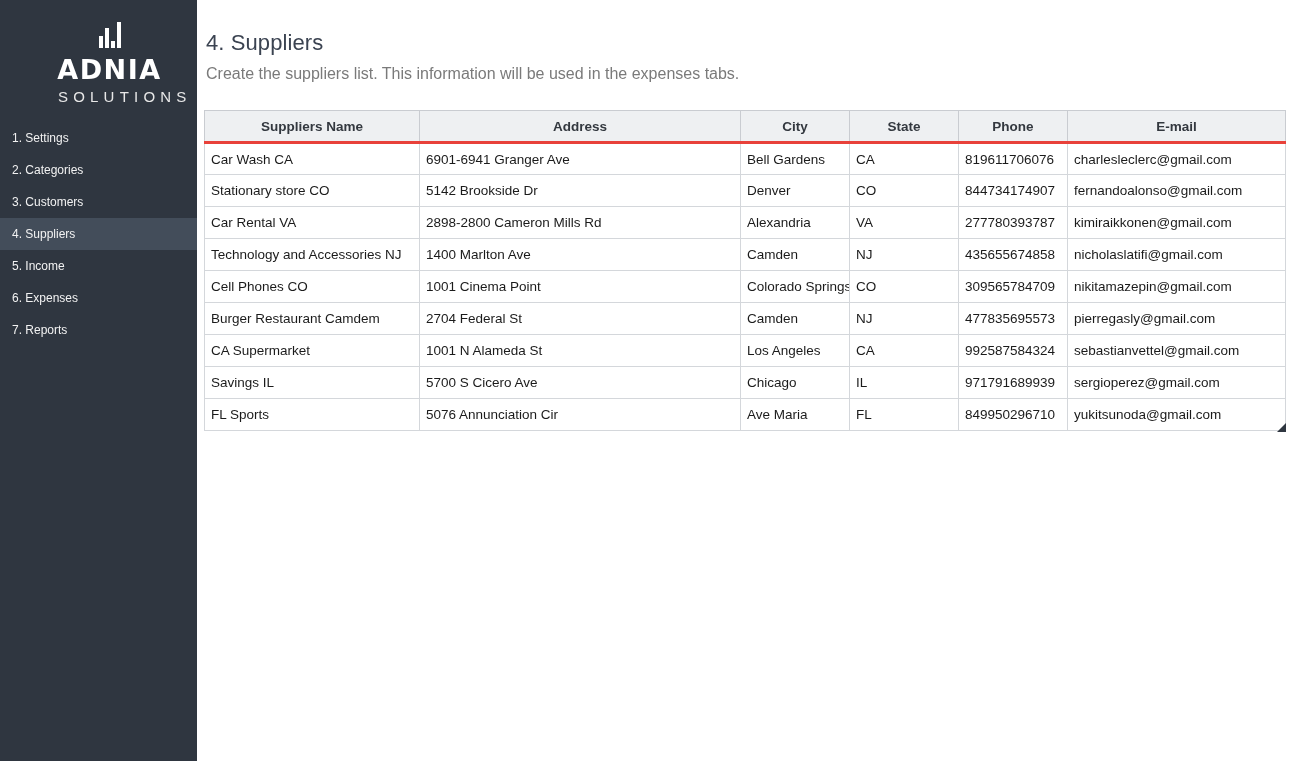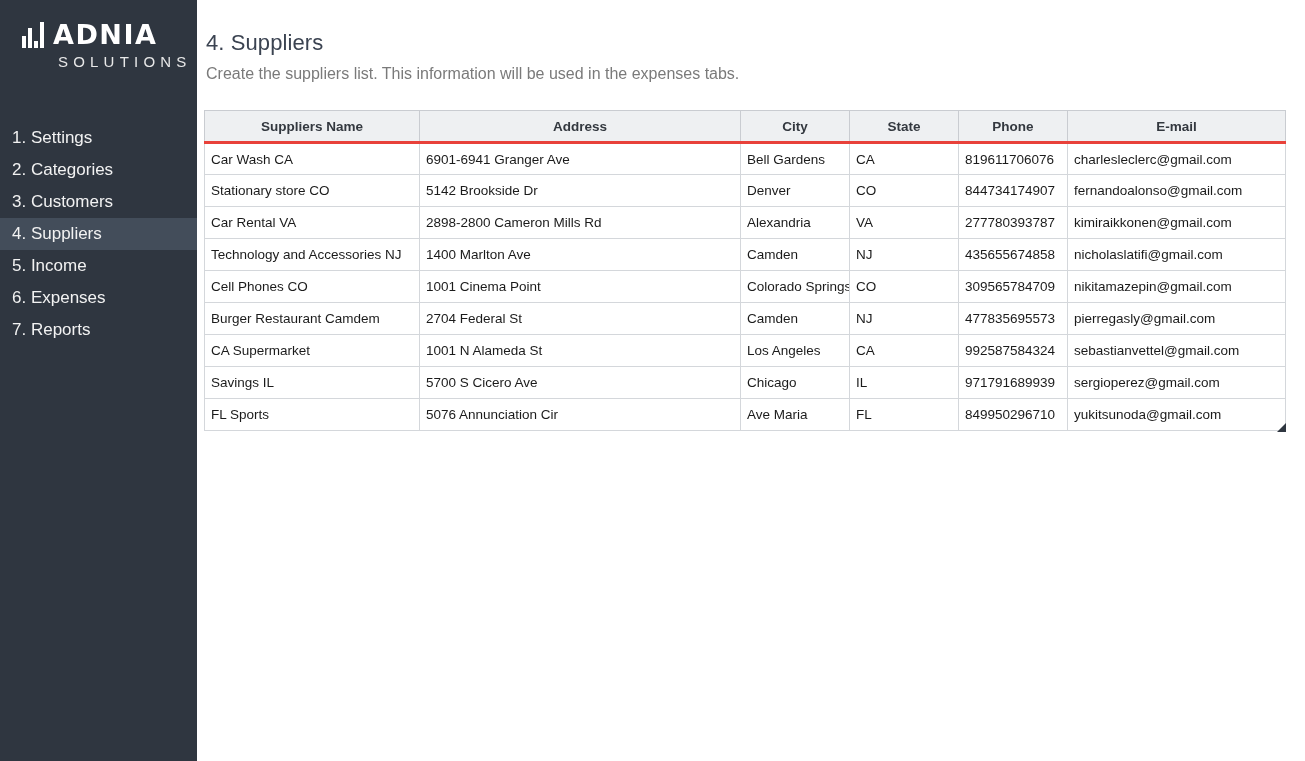--- a/index.html
+++ b/index.html
@@ -30,20 +30,21 @@
     position: relative;
   }
   .logo-block {
     padding: 22px 0 0 22px;
     height: 100px;
   }
   .logo-row {
     display: flex;
     align-items: center;
     gap: 9px;
+    flex-direction: column;
   }
   .logo-mark {
     display: flex;
     align-items: flex-end;
     gap: 2px;
     height: 26px;
   }
   .logo-mark i {
     display: block;
     width: 4px;
@@ -67,21 +68,21 @@
     margin-left: 36px;
     color: #e8e8e8;
   }
   .nav {
     margin-top: 22px;
   }
   .nav-item {
     height: 32px;
     line-height: 32px;
     padding-left: 12px;
-    font-size: 17px;
+    font-size: 12px;
     color: #f2f2f2;
     cursor: pointer;
   }
   .nav-item.active {
     background: #434d5a;
   }
 
   
   .main {
     flex: 1;

